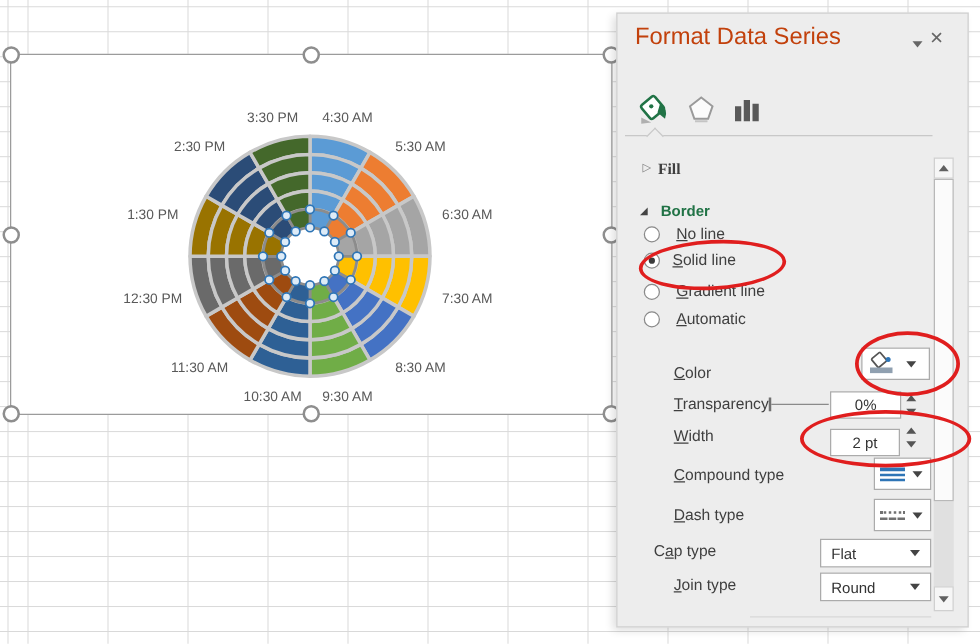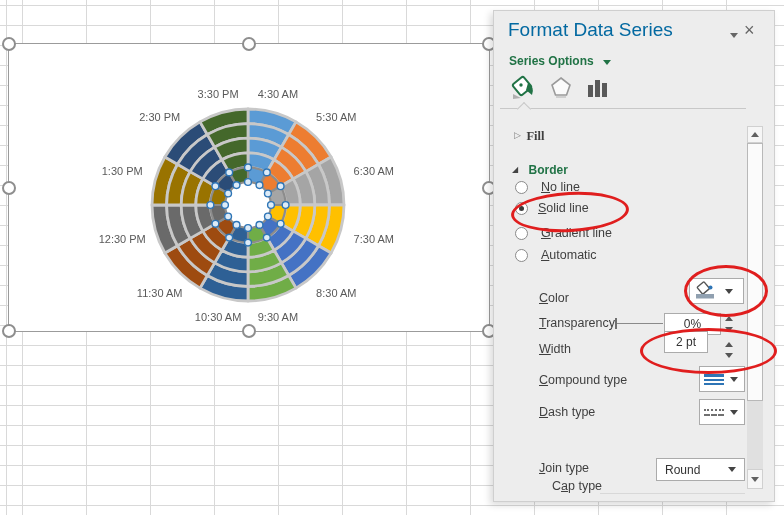--- a/index.html
+++ b/index.html
@@ -13,21 +13,21 @@
     background-position:22px 0, 0 5px;
   }
   .abs{position:absolute;}
   
   .chartbox{left:8px;top:43px;width:480px;height:287px;background:#fff;border:1px solid #9B9B9B;z-index:5;}
   .rhandle{width:10px;height:10px;border-radius:50%;background:#fff;border:2px solid #8E8E8E;z-index:6;}
   .chart-title{left:0;top:8px;width:100%;text-align:center;font-size:14.5px;color:#595959;}
   
   .panel{left:493px;top:10px;width:280px;height:490px;background:#EDEDED;border:1px solid #CFCFCF;
          box-shadow:-3px 3px 7px rgba(0,0,0,.14);z-index:10;}
-  .pane-title{left:14px;top:8px;font-size:19px;color:#0369a1;}
+  .pane-title{left:14px;top:8px;font-size:19px;color:#c2410c;}
   .sect-hdr{font-size:12px;font-weight:bold;color:#217346;}
   .lbl{font-size:12.5px;color:#3F3F3F;white-space:nowrap;}
   .tri-dn{width:0;height:0;border-left:4px solid transparent;border-right:4px solid transparent;border-top:5px solid #555;}
   .tri-up{width:0;height:0;border-left:4px solid transparent;border-right:4px solid transparent;border-bottom:5px solid #555;}
   .whitebox{background:#fff;border:1px solid #ABABAB;box-sizing:border-box;}
   .valbox{display:flex;align-items:center;justify-content:center;font-size:12px;color:#333;}
   .ddbtn{display:flex;align-items:center;box-sizing:border-box;background:#fff;border:1px solid #ABABAB;}
   .radio{width:13px;height:13px;border:1px solid #8A8A8A;border-radius:50%;background:#fff;box-sizing:border-box;}
   .radio.sel::after{content:'';display:block;width:5px;height:5px;background:#3B3B3B;border-radius:50%;margin:3px;}
   .notch{width:9px;height:9px;background:#EDEDED;border-left:1px solid #C8C8C8;border-top:1px solid #C8C8C8;transform:rotate(45deg);}
@@ -148,24 +148,20 @@
 <div class="abs rhandle" style="left:482px;top:181px;"></div>
 <div class="abs rhandle" style="left:2px;top:324px;"></div>
 <div class="abs rhandle" style="left:242px;top:324px;"></div>
 <div class="abs rhandle" style="left:482px;top:324px;"></div>
 
 <div class="abs panel">
   <div class="abs pane-title">Format Data Series</div>
   <div class="abs tri-dn" style="left:236px;top:22px;border-top-color:#666;"></div>
   <div class="abs" style="left:250px;top:9px;font-size:18px;color:#666;">×</div>
 
-  <div class="abs" style="left:15px;top:40px;">
-    <span class="sect-hdr">Series Options</span>
-    <span class="tri-dn" style="display:inline-block;border-top-color:#217346;margin-left:5px;"></span>
-  </div>
 
   <span class="abs" style="left:17px;top:62px;">
     <svg width="28" height="28" viewBox="0 0 28 28">
       <path d="M2 21 l8 4 l-8 1 z" fill="#B0B0B0"></path>
       <g transform="rotate(-40 11 13)">
         <rect x="4" y="6" width="14" height="14" rx="2" fill="#fff" stroke="#217346" stroke-width="2"></rect>
       </g>
       <circle cx="10" cy="12" r="1.7" fill="#217346"></circle>
       <path d="M17 10 q7 4 4 12 l-6 -5 z" fill="#217346"></path>
     </svg>
@@ -223,21 +219,21 @@
   <span class="abs lbl" style="left:45px;top:305px;"><span></span><u>T</u><span>ransparency</span></span>
   <div class="abs" style="left:121px;top:307px;width:2px;height:11px;background:#707070;"></div>
   <div class="abs" style="left:123px;top:312px;width:46px;height:1px;background:#8A8A8A;"></div>
   <div class="abs whitebox valbox" style="left:170px;top:302px;width:57px;height:22px;">0%</div>
   <div class="abs spincol" style="left:231px;top:305px;">
     <div class="tri-up"></div>
     <div class="tri-dn"></div>
   </div>
 
   <span class="abs lbl" style="left:45px;top:331px;"><span></span><u>W</u><span>idth</span></span>
-  <div class="abs whitebox valbox" style="left:170px;top:320px;width:44px;height:22px;">2 pt</div>
+  <div class="abs whitebox valbox" style="left:170px;top:332px;width:56px;height:22px;">2 pt</div>
   <div class="abs spincol" style="left:231px;top:331px;">
     <div class="tri-up"></div>
     <div class="tri-dn"></div>
   </div>
 
   <span class="abs lbl" style="left:45px;top:362px;"><span></span><u>C</u><span>ompound type</span></span>
   <div class="abs ddbtn" style="left:205px;top:355px;width:46px;height:26px;padding:0 4px;">
     <span>
       <span class="cline" style="display:block;height:3px;margin:2px 0;"></span>
       <span class="cline" style="display:block;height:2px;margin:2px 0;"></span>
@@ -248,21 +244,25 @@
 
   <span class="abs lbl" style="left:45px;top:394px;"><span></span><u>D</u><span>ash type</span></span>
   <div class="abs ddbtn" style="left:205px;top:388px;width:46px;height:26px;padding:0 4px;">
     <span>
       <span style="display:block;width:20px;border-top:2px dotted #707070;margin:2px 0;"></span>
       <span style="display:block;width:20px;border-top:2px dashed #707070;margin:3px 0 2px;"></span>
     </span>
     <span class="tri-dn" style="margin-left:6px;border-top-color:#444;"></span>
   </div>
 
-  <span class="abs lbl" style="left:58px;top:423px;margin-top:45px;"><span>C</span><u>a</u><span>p type</span></span>
+  <span class="abs lbl" style="left:29px;top:423px;"><span>C</span><u>a</u><span>p type</span></span>
+  <div class="abs ddbtn" style="left:162px;top:420px;width:89px;height:23px;padding:0 8px;justify-content:space-between;">
+    <span style="font-size:12px;color:#333;">Flat</span>
+    <span class="tri-dn" style="border-top-color:#444;"></span>
+  </div>
 
   <span class="abs lbl" style="left:45px;top:450px;"><span></span><u>J</u><span>oin type</span></span>
   <div class="abs ddbtn" style="left:162px;top:447px;width:89px;height:23px;padding:0 8px;justify-content:space-between;">
     <span style="font-size:12px;color:#333;">Round</span>
     <span class="tri-dn" style="border-top-color:#444;"></span>
   </div>
 
   <div class="abs" style="left:106px;top:482px;width:145px;height:1px;background:#D8D8D8;"></div>
 
   <div class="abs" style="left:253px;top:115px;width:16px;height:363px;background:#E0E0E0;">

